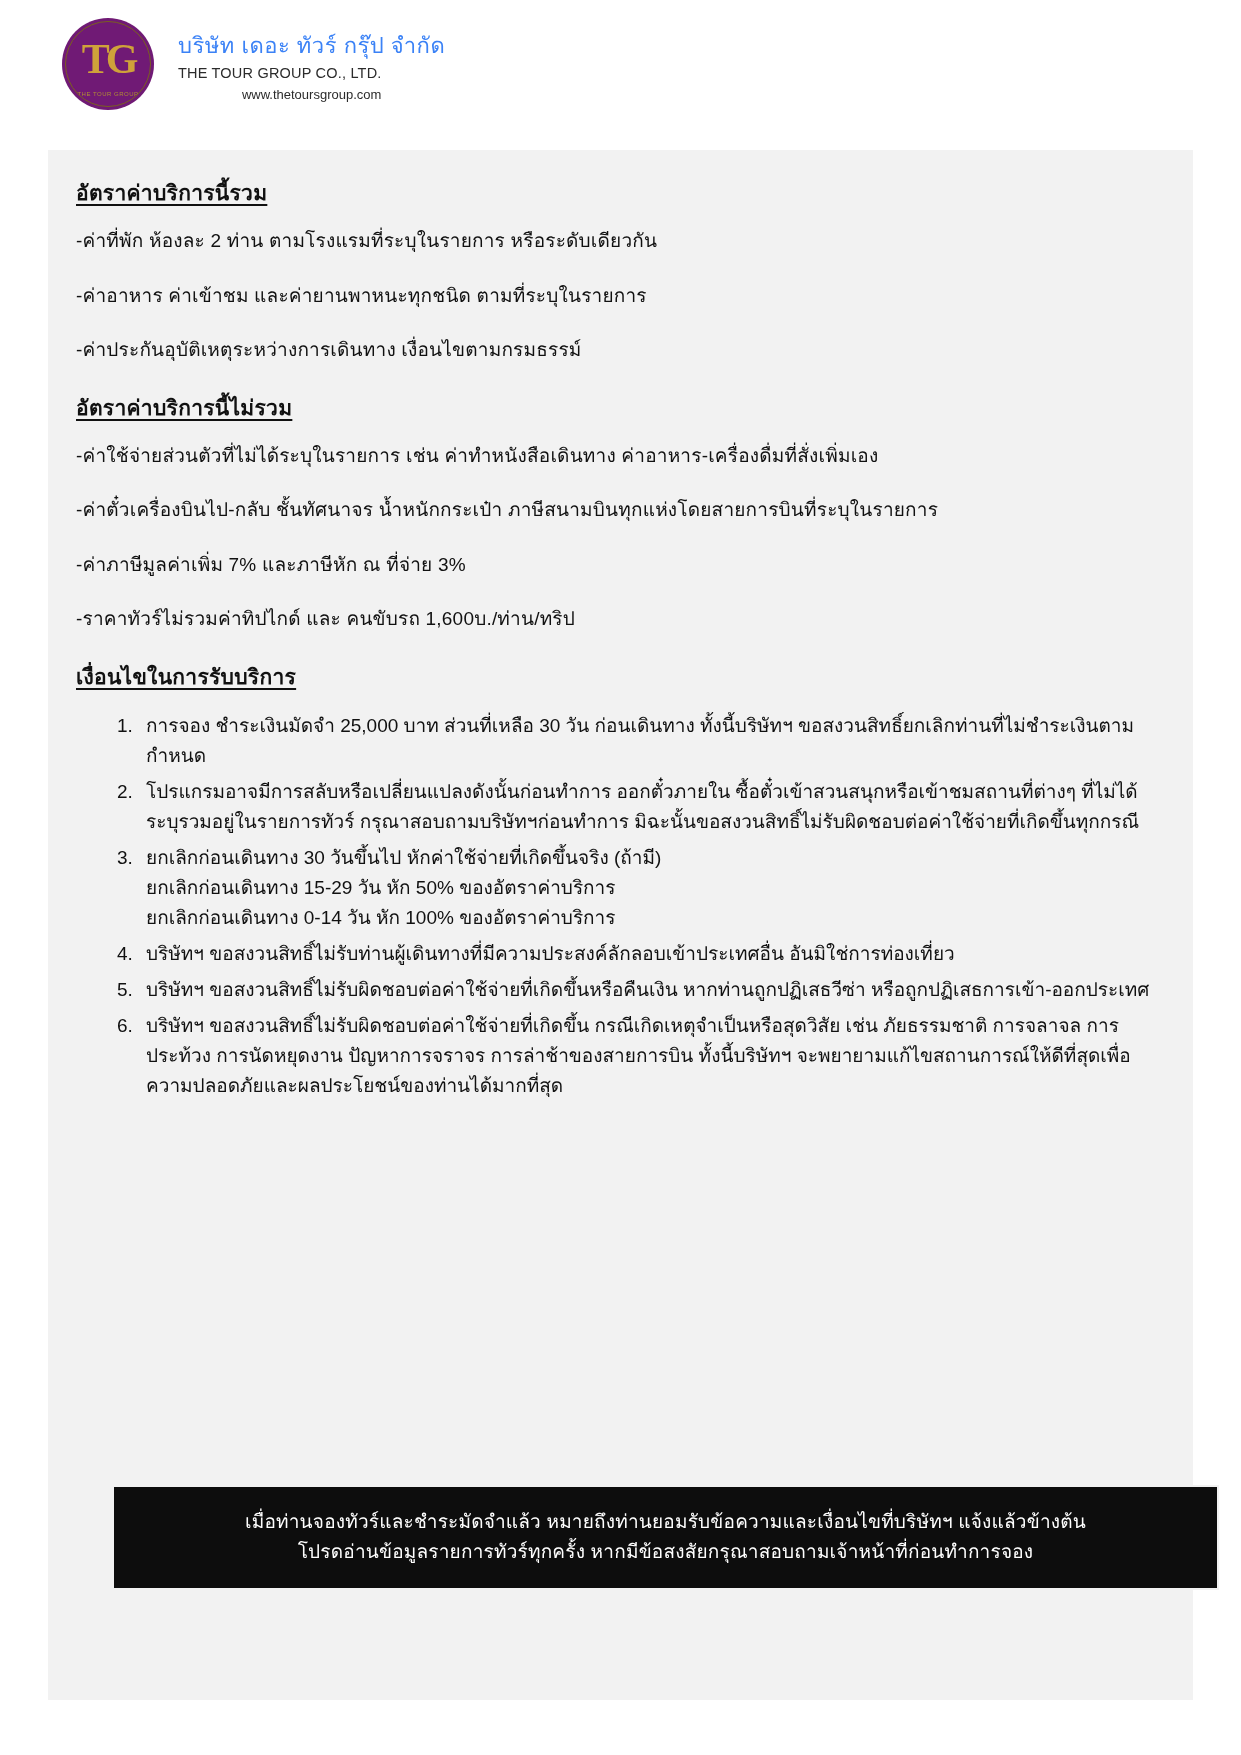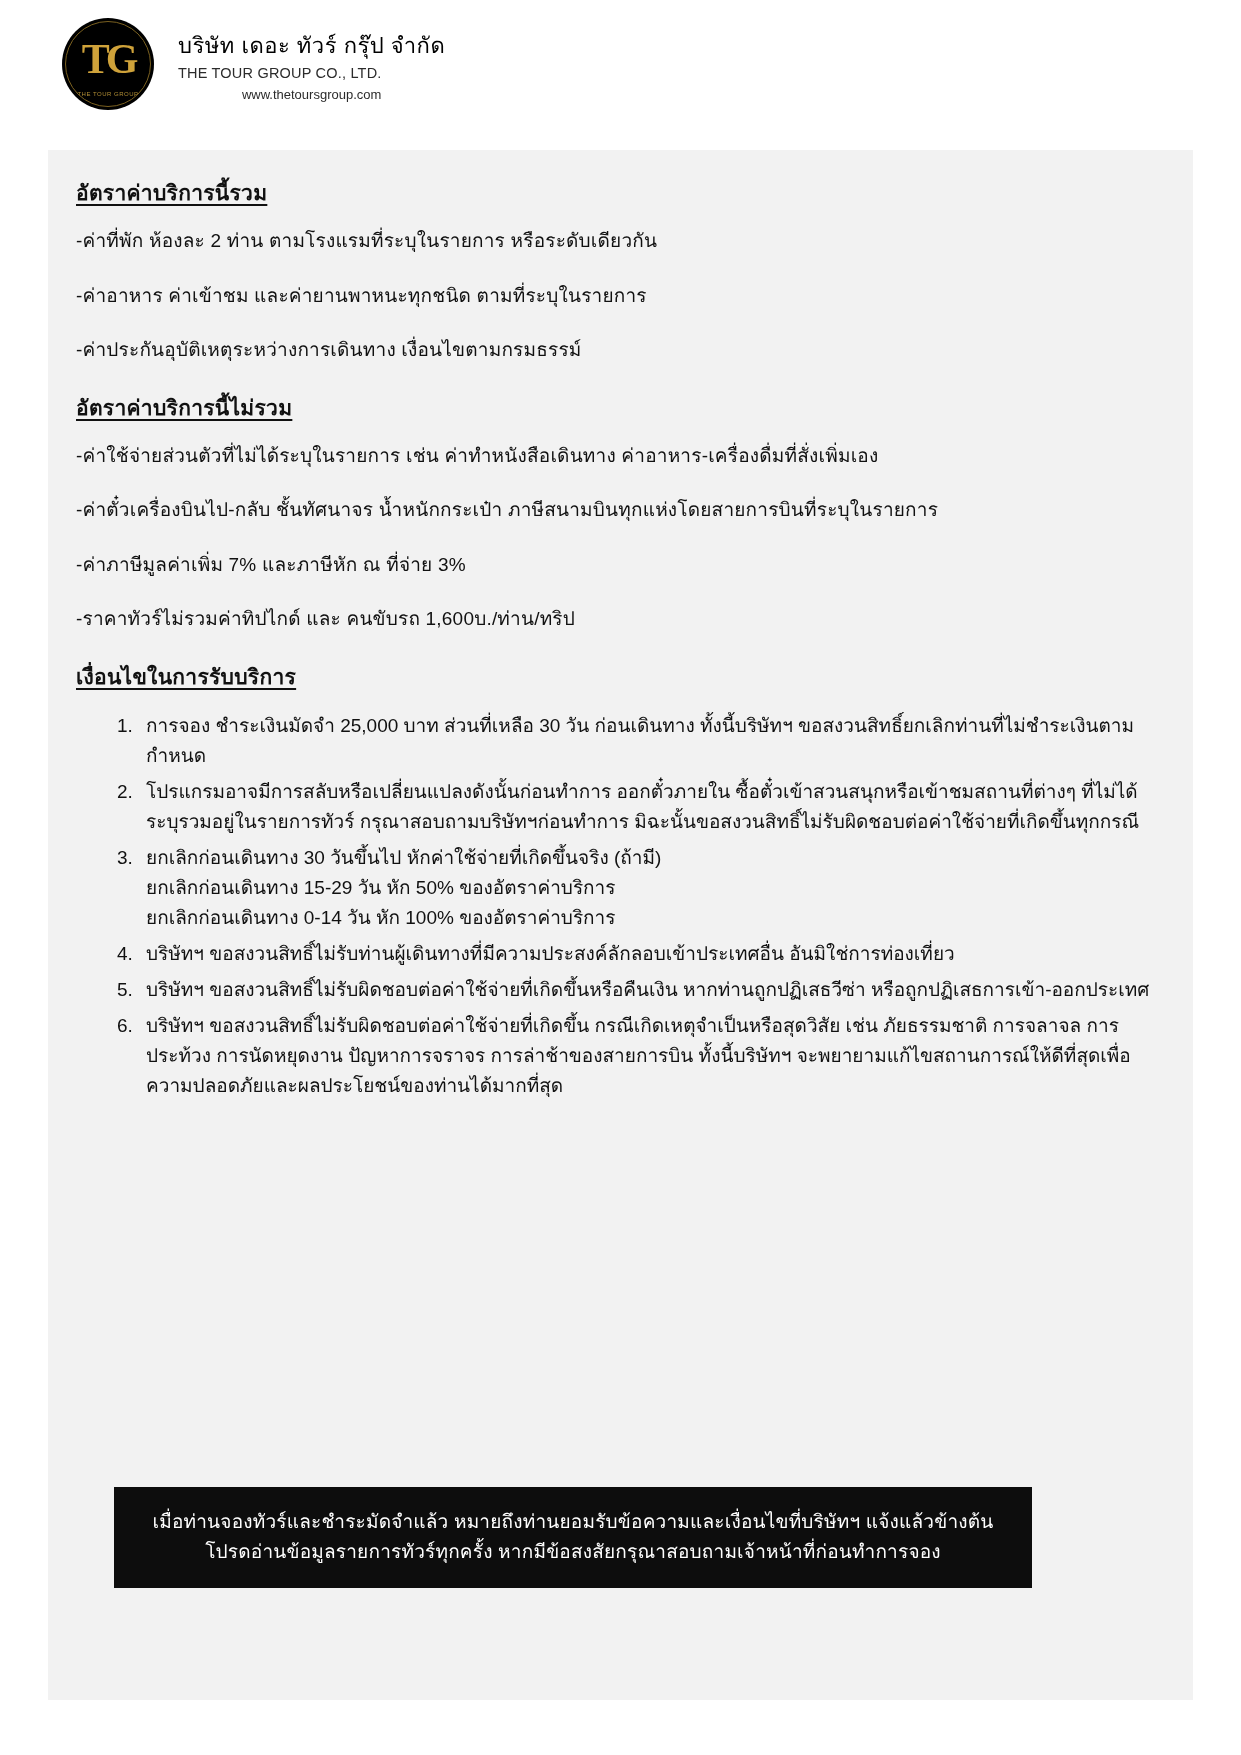--- a/index.html
+++ b/index.html
@@ -27,21 +27,21 @@
   .logo-wrap {
     width: 92px;
     height: 92px;
     position: relative;
     flex: none;
   }
   .logo-circle {
     width: 92px;
     height: 92px;
     border-radius: 50%;
-    background: #000000;
+    background: #701a75;
     position: relative;
     overflow: hidden;
   }
   .logo-gold {
     position: absolute;
     inset: 0;
     display: flex;
     align-items: center;
     justify-content: center;
     font-family: "Liberation Serif", serif;
@@ -67,21 +67,21 @@
     inset: 3px;
     border-radius: 50%;
     border: 1px solid #7a6020;
     pointer-events: none;
   }
   .company-block {
     padding-top: 14px;
   }
   .company-th {
     font-size: 22px;
-    color: #000000;
+    color: #3b82f6;
     letter-spacing: 0.5px;
     line-height: 1.25;
   }
   .company-en {
     font-size: 14.5px;
     color: #2b2b2b;
     letter-spacing: 0.2px;
     margin-top: 5px;
   }
   .company-web {
@@ -135,21 +135,21 @@
   }
   ol.terms > li .sub {
     display: block;
   }
 
   
   .footer-box {
     position: absolute;
     left: 66px;
     bottom: 112px;
-    width: 918px;
+    width: 1103px;
     box-sizing: border-box;
     background: #0d0d0d;
     border: 4px solid #0d0d0d;
     outline: 2px solid #f2f2f2;
     padding: 16px 10px 18px 10px;
     text-align: center;
   }
   .footer-line {
     color: #ffffff;
     font-size: 19px;

